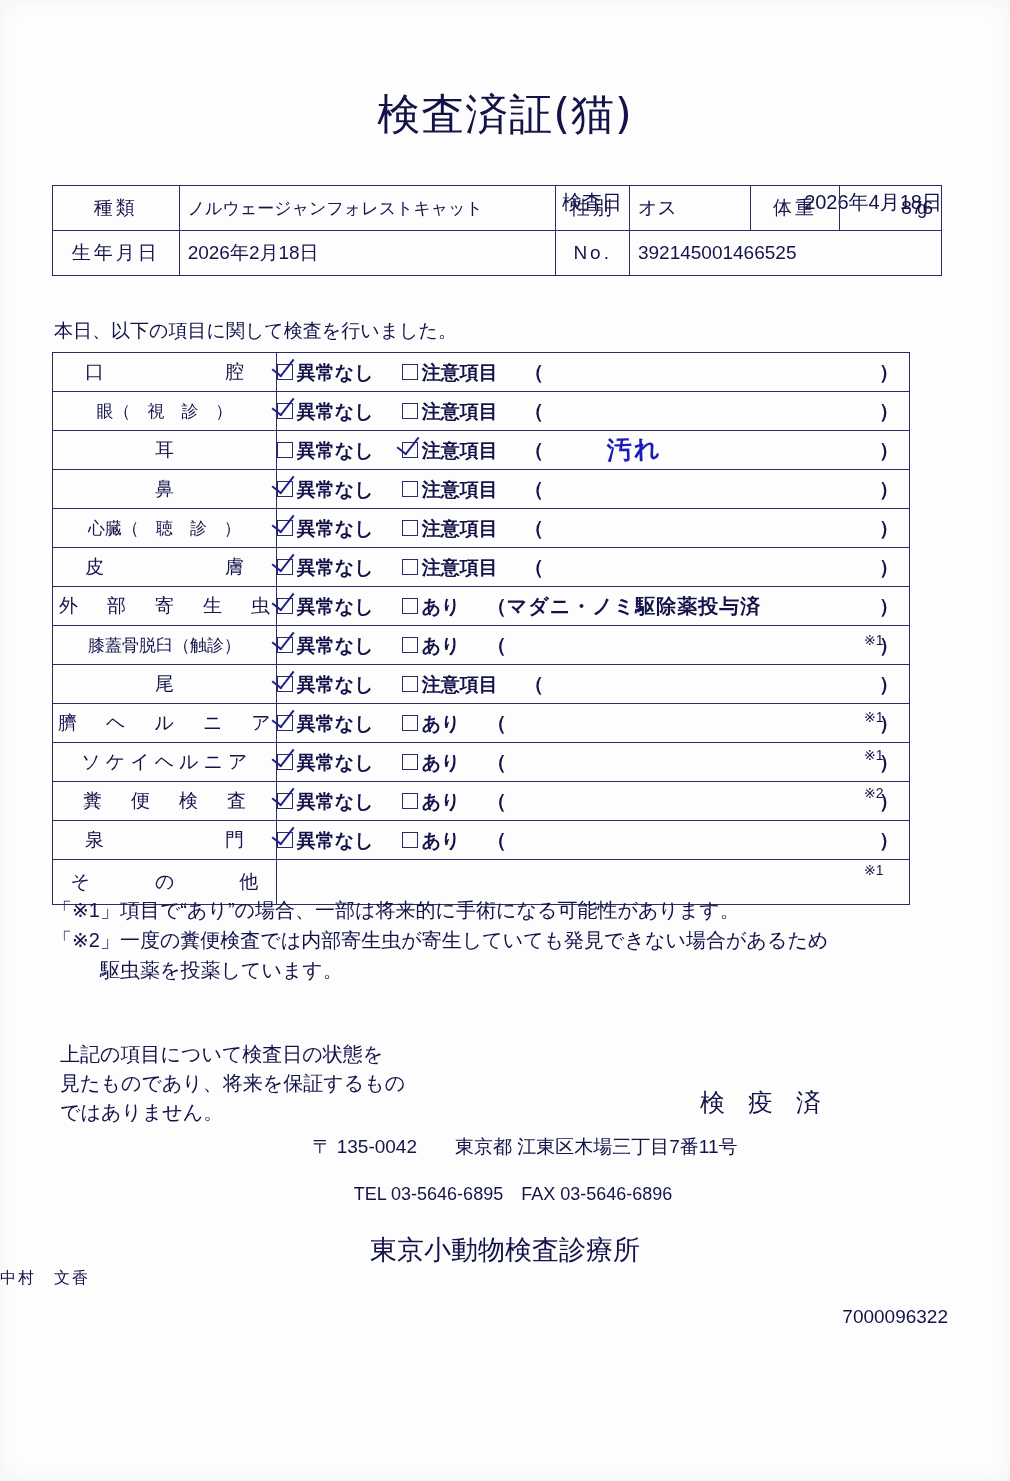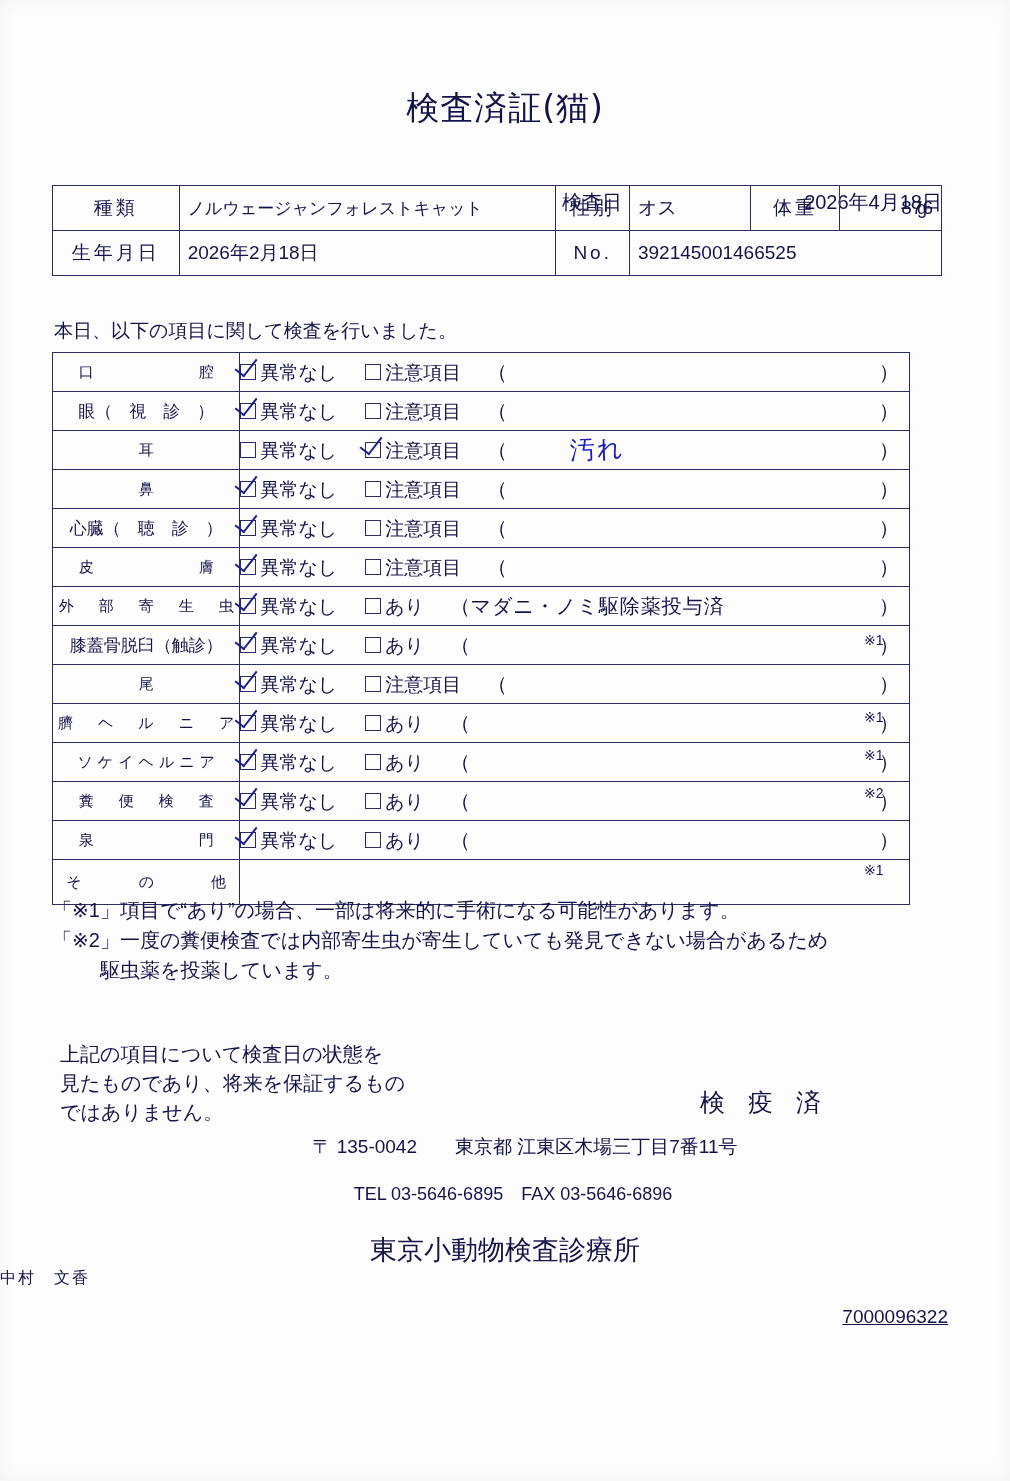--- a/index.html
+++ b/index.html
@@ -30,21 +30,21 @@
     box-shadow: inset 0 0 22px rgba(0,0,0,0.045);
     pointer-events: none;
   }
 
   .doc-title {
     position: absolute;
     top: 86px;
     left: 0;
     width: 1010px;
     text-align: center;
-    font-size: 33px;
+    font-size: 43px;
     letter-spacing: 1px;
     color: #13134a;
     font-family: "DejaVu Sans", sans-serif;
   }
 
   .exam-date-row {
     position: absolute;
     top: 152px;
     left: 52px;
     width: 890px;
@@ -127,39 +127,40 @@
   .check-table td {
     border: 1.6px solid #2b2b66;
     height: 38px;
     color: #13134a;
     vertical-align: middle;
     padding: 0;
   }
   .c-name {
     width: 176px;
     text-align: center;
-    font-size: 15px;
+    font-size: 19px;
     white-space: nowrap;
     padding: 0 6px;
   }
   .c-name.spread {
     letter-spacing: 9px;
     text-indent: 9px;
   }
   .c-name.spread4 {
     letter-spacing: 5px;
     text-indent: 5px;
   }
   .c-name.small {
     font-size: 17px;
     letter-spacing: 0px;
   }
   .c-body {
     position: relative;
     padding-left: 6px;
+    font-weight: bold;
   }
   .opt {
     display: inline-block;
     position: relative;
     font-size: 19px;
     white-space: nowrap;
   }
   .opt .box {
     display: inline-block;
     width: 14px;
@@ -293,21 +294,20 @@
     box-sizing: border-box;
     letter-spacing: 2px;
   }
   .serial {
     position: absolute;
     right: 62px;
     top: 1306px;
     font-size: 19px;
     color: #13134a;
     font-family: "Liberation Sans", sans-serif;
-    text-decoration: underline;
   }
 </style>
 </head>
 <body>
 
 <div class="page">
 
   <div class="doc-title">検査済証(猫)</div>
 
   <div class="exam-date-row">

